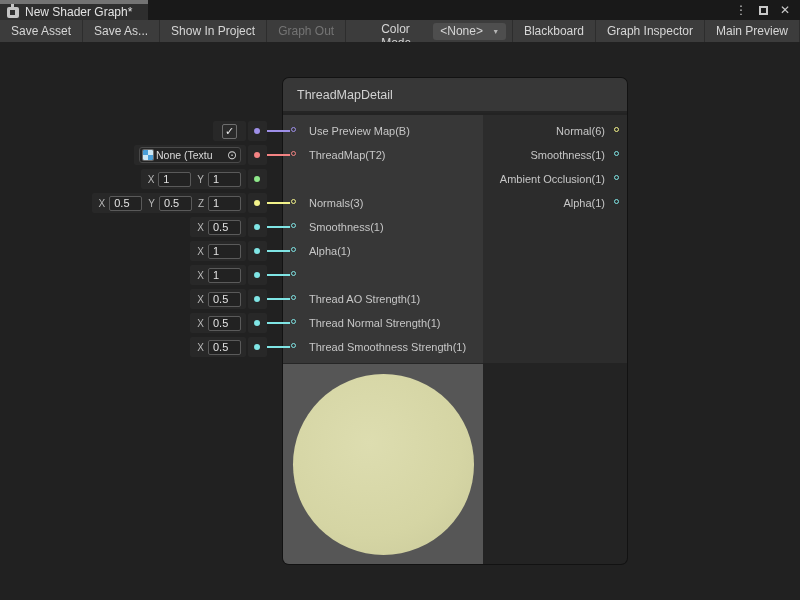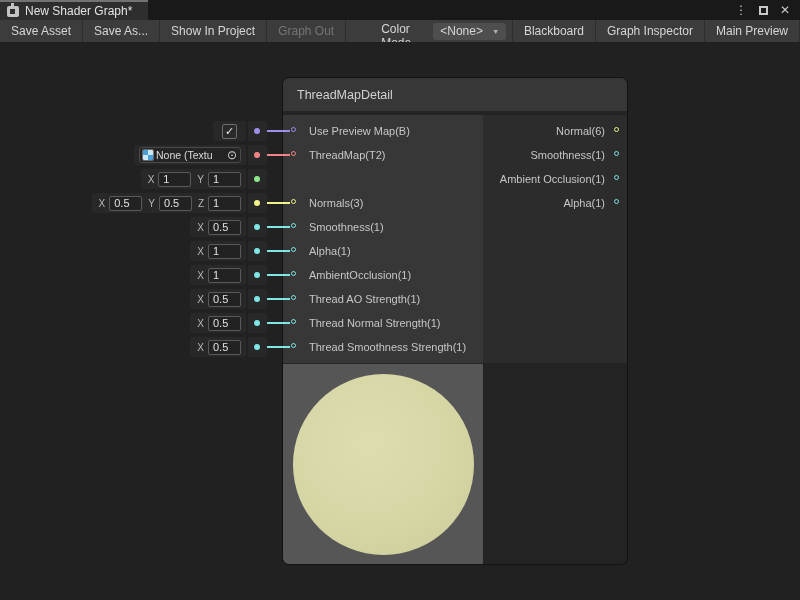--- a/index.html
+++ b/index.html
@@ -2,21 +2,21 @@
 <html><head>
 <meta charset="utf-8">
 <style>
   * { margin:0; padding:0; box-sizing:border-box; }
   html,body { width:800px; height:600px; overflow:hidden; background:#212121;
               font-family:"Liberation Sans", sans-serif; }
   .screen { position:absolute; top:0; left:0; width:800px; height:600px; }
 
   
   .tabbar { position:absolute; top:0; left:0; width:800px; height:20px; background:#191919; display:flex; align-items:stretch; }
-  .tab { width:148px; background:#2E2E2E; border-top:2px solid #737373; display:flex; align-items:center; padding-left:7px; gap:6px; }
+  .tab { width:148px; background:#2E2E2E; border-top:4px solid #737373; display:flex; align-items:center; padding-left:7px; gap:6px; }
   .tab-icon { width:12px; height:11px; position:relative; background:#C4C4C4; border-radius:2px; }
   .tab-icon::before { content:""; position:absolute; left:4px; top:-3px; width:3px; height:3px; background:#C4C4C4; }
   .tab-icon::after { content:""; position:absolute; left:3px; top:3px; width:5px; height:5px; background:#2E2E2E; }
   .tab-title { font-size:12px; color:#E3E3E3; white-space:nowrap; }
   .win-controls { margin-left:auto; display:flex; align-items:center; gap:12px; padding-right:10px; color:#C9C9C9; }
   .more-icon { font-size:12px; line-height:1; }
   .maximize-icon { width:9px; height:9px; border:2px solid #C9C9C9; }
   .close-icon { font-size:12px; line-height:1; }
 
   
@@ -230,21 +230,20 @@
         <div class="in-label">Smoothness(1)</div>
       </div>
       <div class="in-row" style="top:124px">
         <div class="stub" style="background: rgb(127, 229, 229);"></div>
         <div class="ring" style="border-color: rgb(127, 229, 229);"></div>
         <div class="in-label">Alpha(1)</div>
       </div>
       <div class="in-row" style="top:148px">
         <div class="stub" style="background: rgb(127, 229, 229);"></div>
         <div class="ring" style="border-color: rgb(127, 229, 229);"></div>
-        <div class="in-label">AmbientOcclusion(1)</div>
       </div>
       <div class="in-row" style="top:172px">
         <div class="stub" style="background: rgb(127, 229, 229);"></div>
         <div class="ring" style="border-color: rgb(127, 229, 229);"></div>
         <div class="in-label">Thread AO Strength(1)</div>
       </div>
       <div class="in-row" style="top:196px">
         <div class="stub" style="background: rgb(127, 229, 229);"></div>
         <div class="ring" style="border-color: rgb(127, 229, 229);"></div>
         <div class="in-label">Thread Normal Strength(1)</div>

